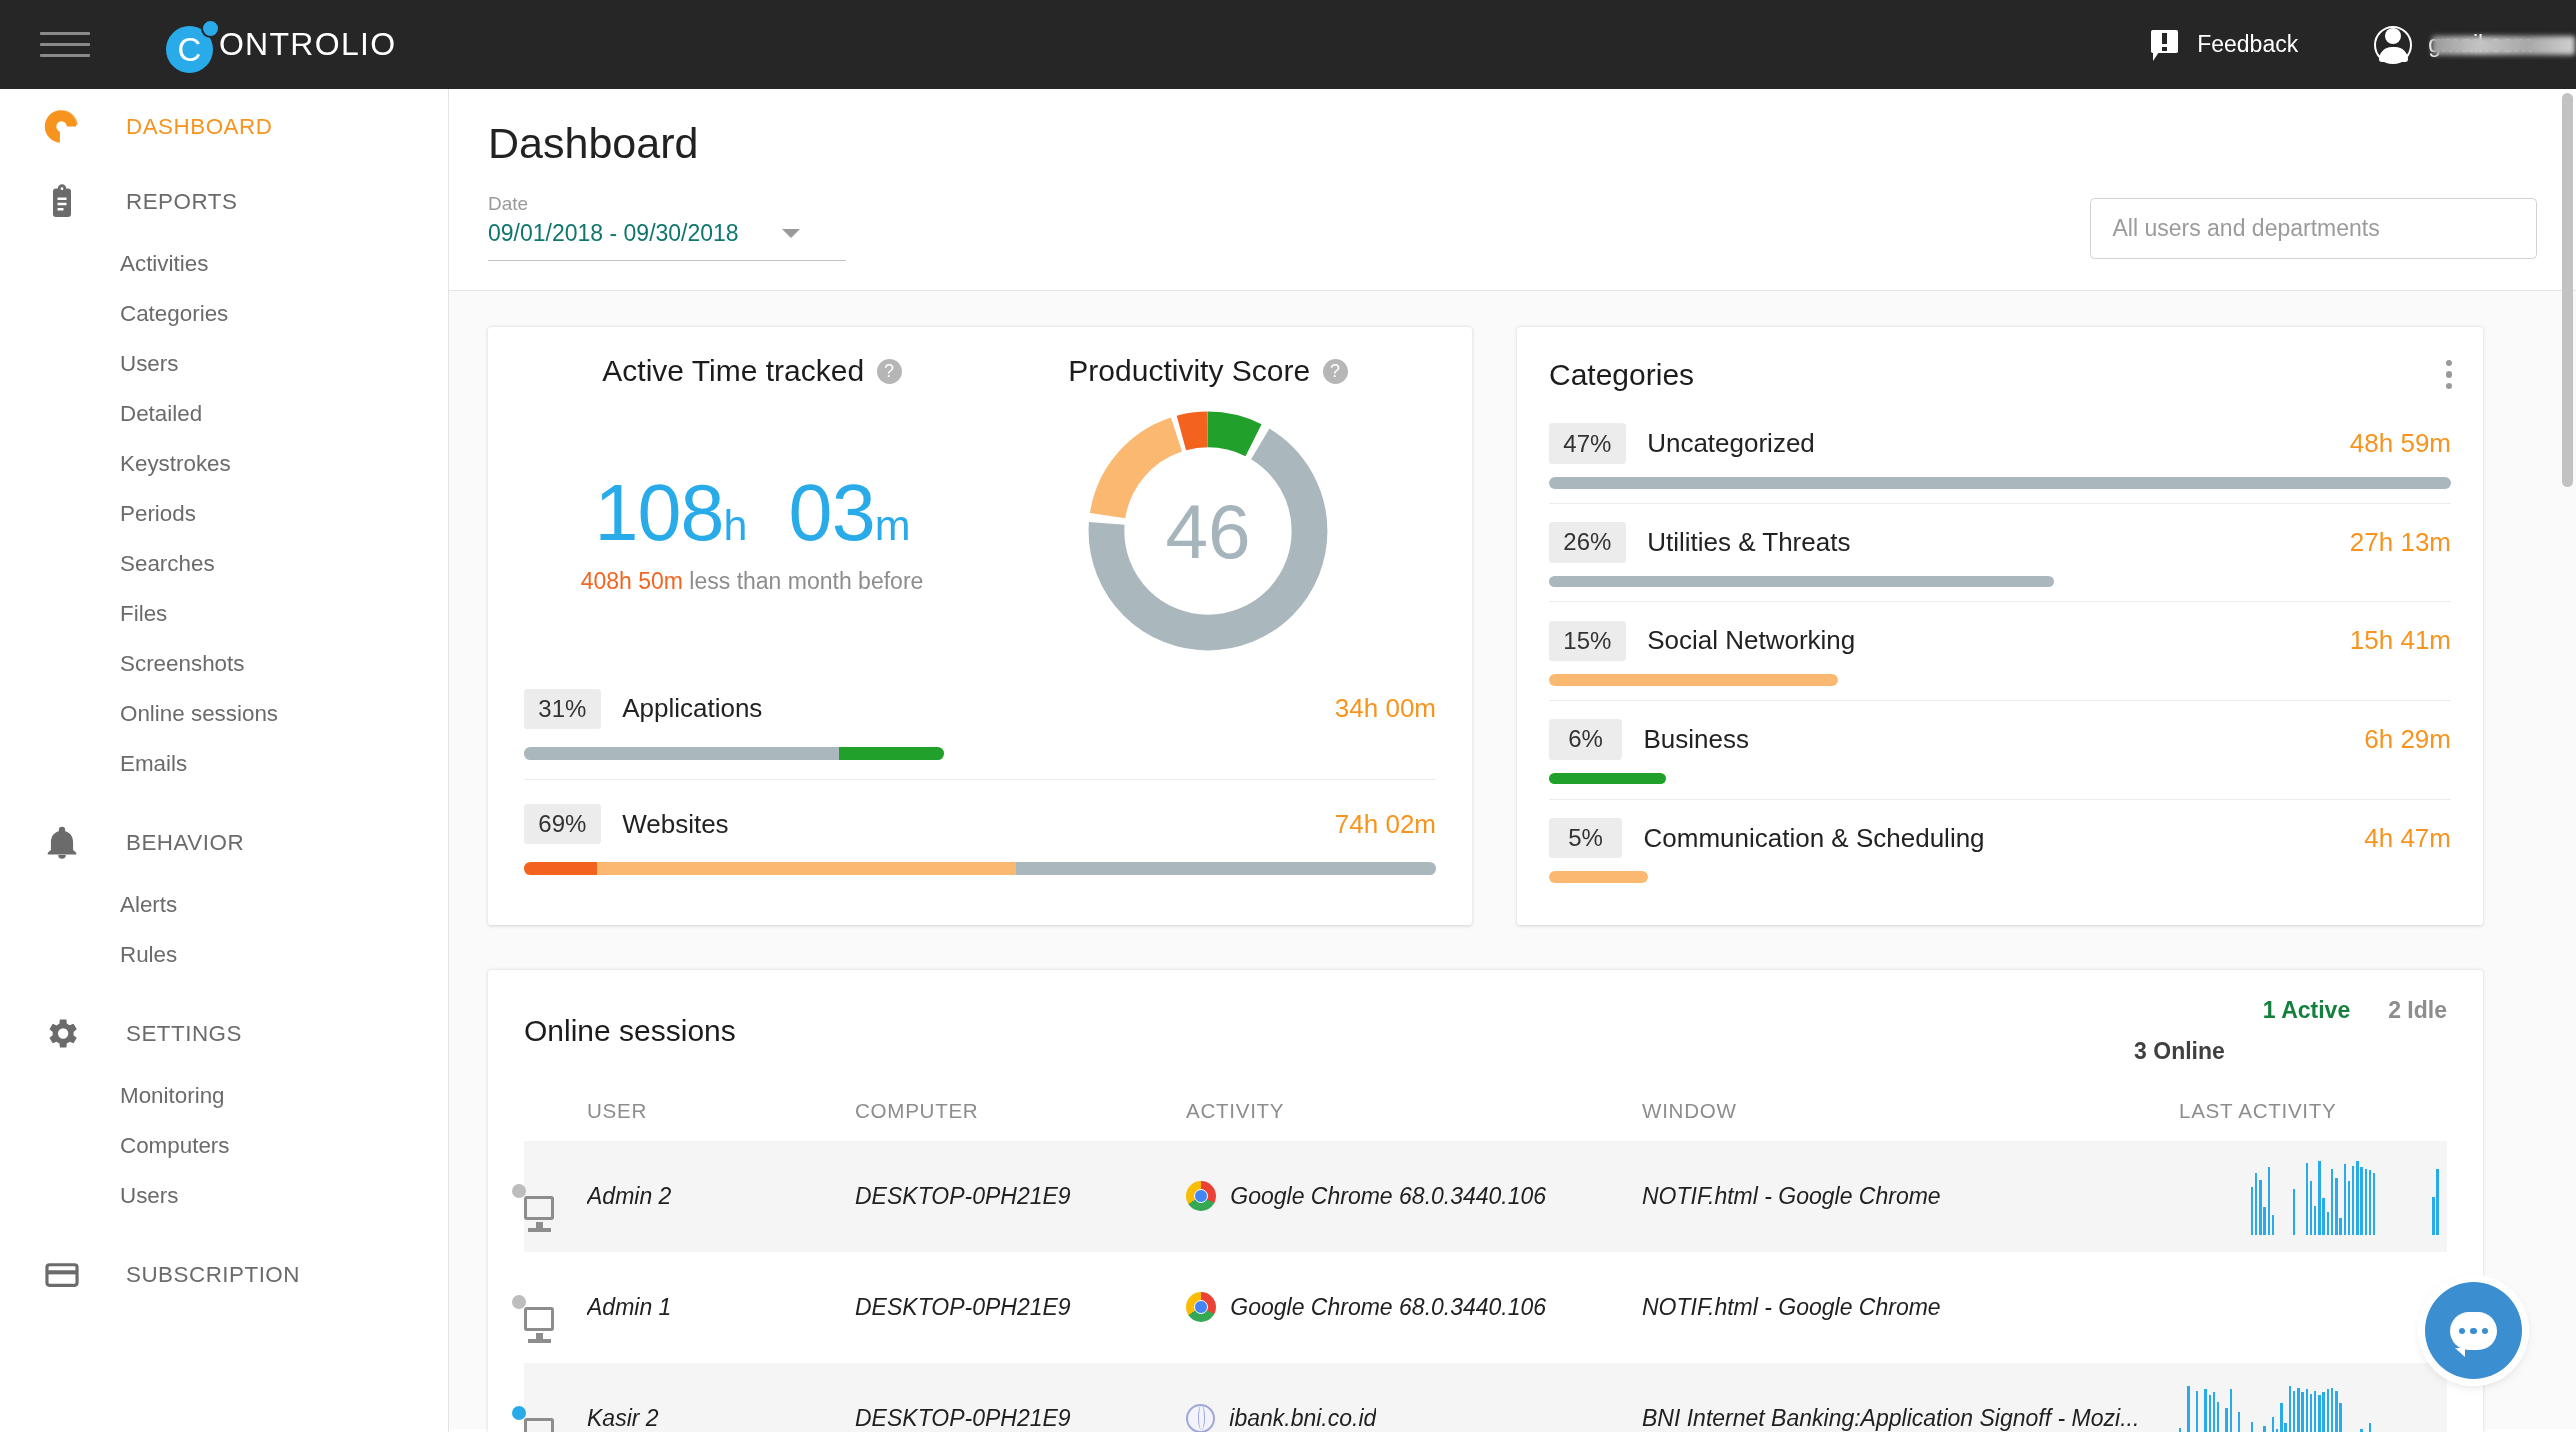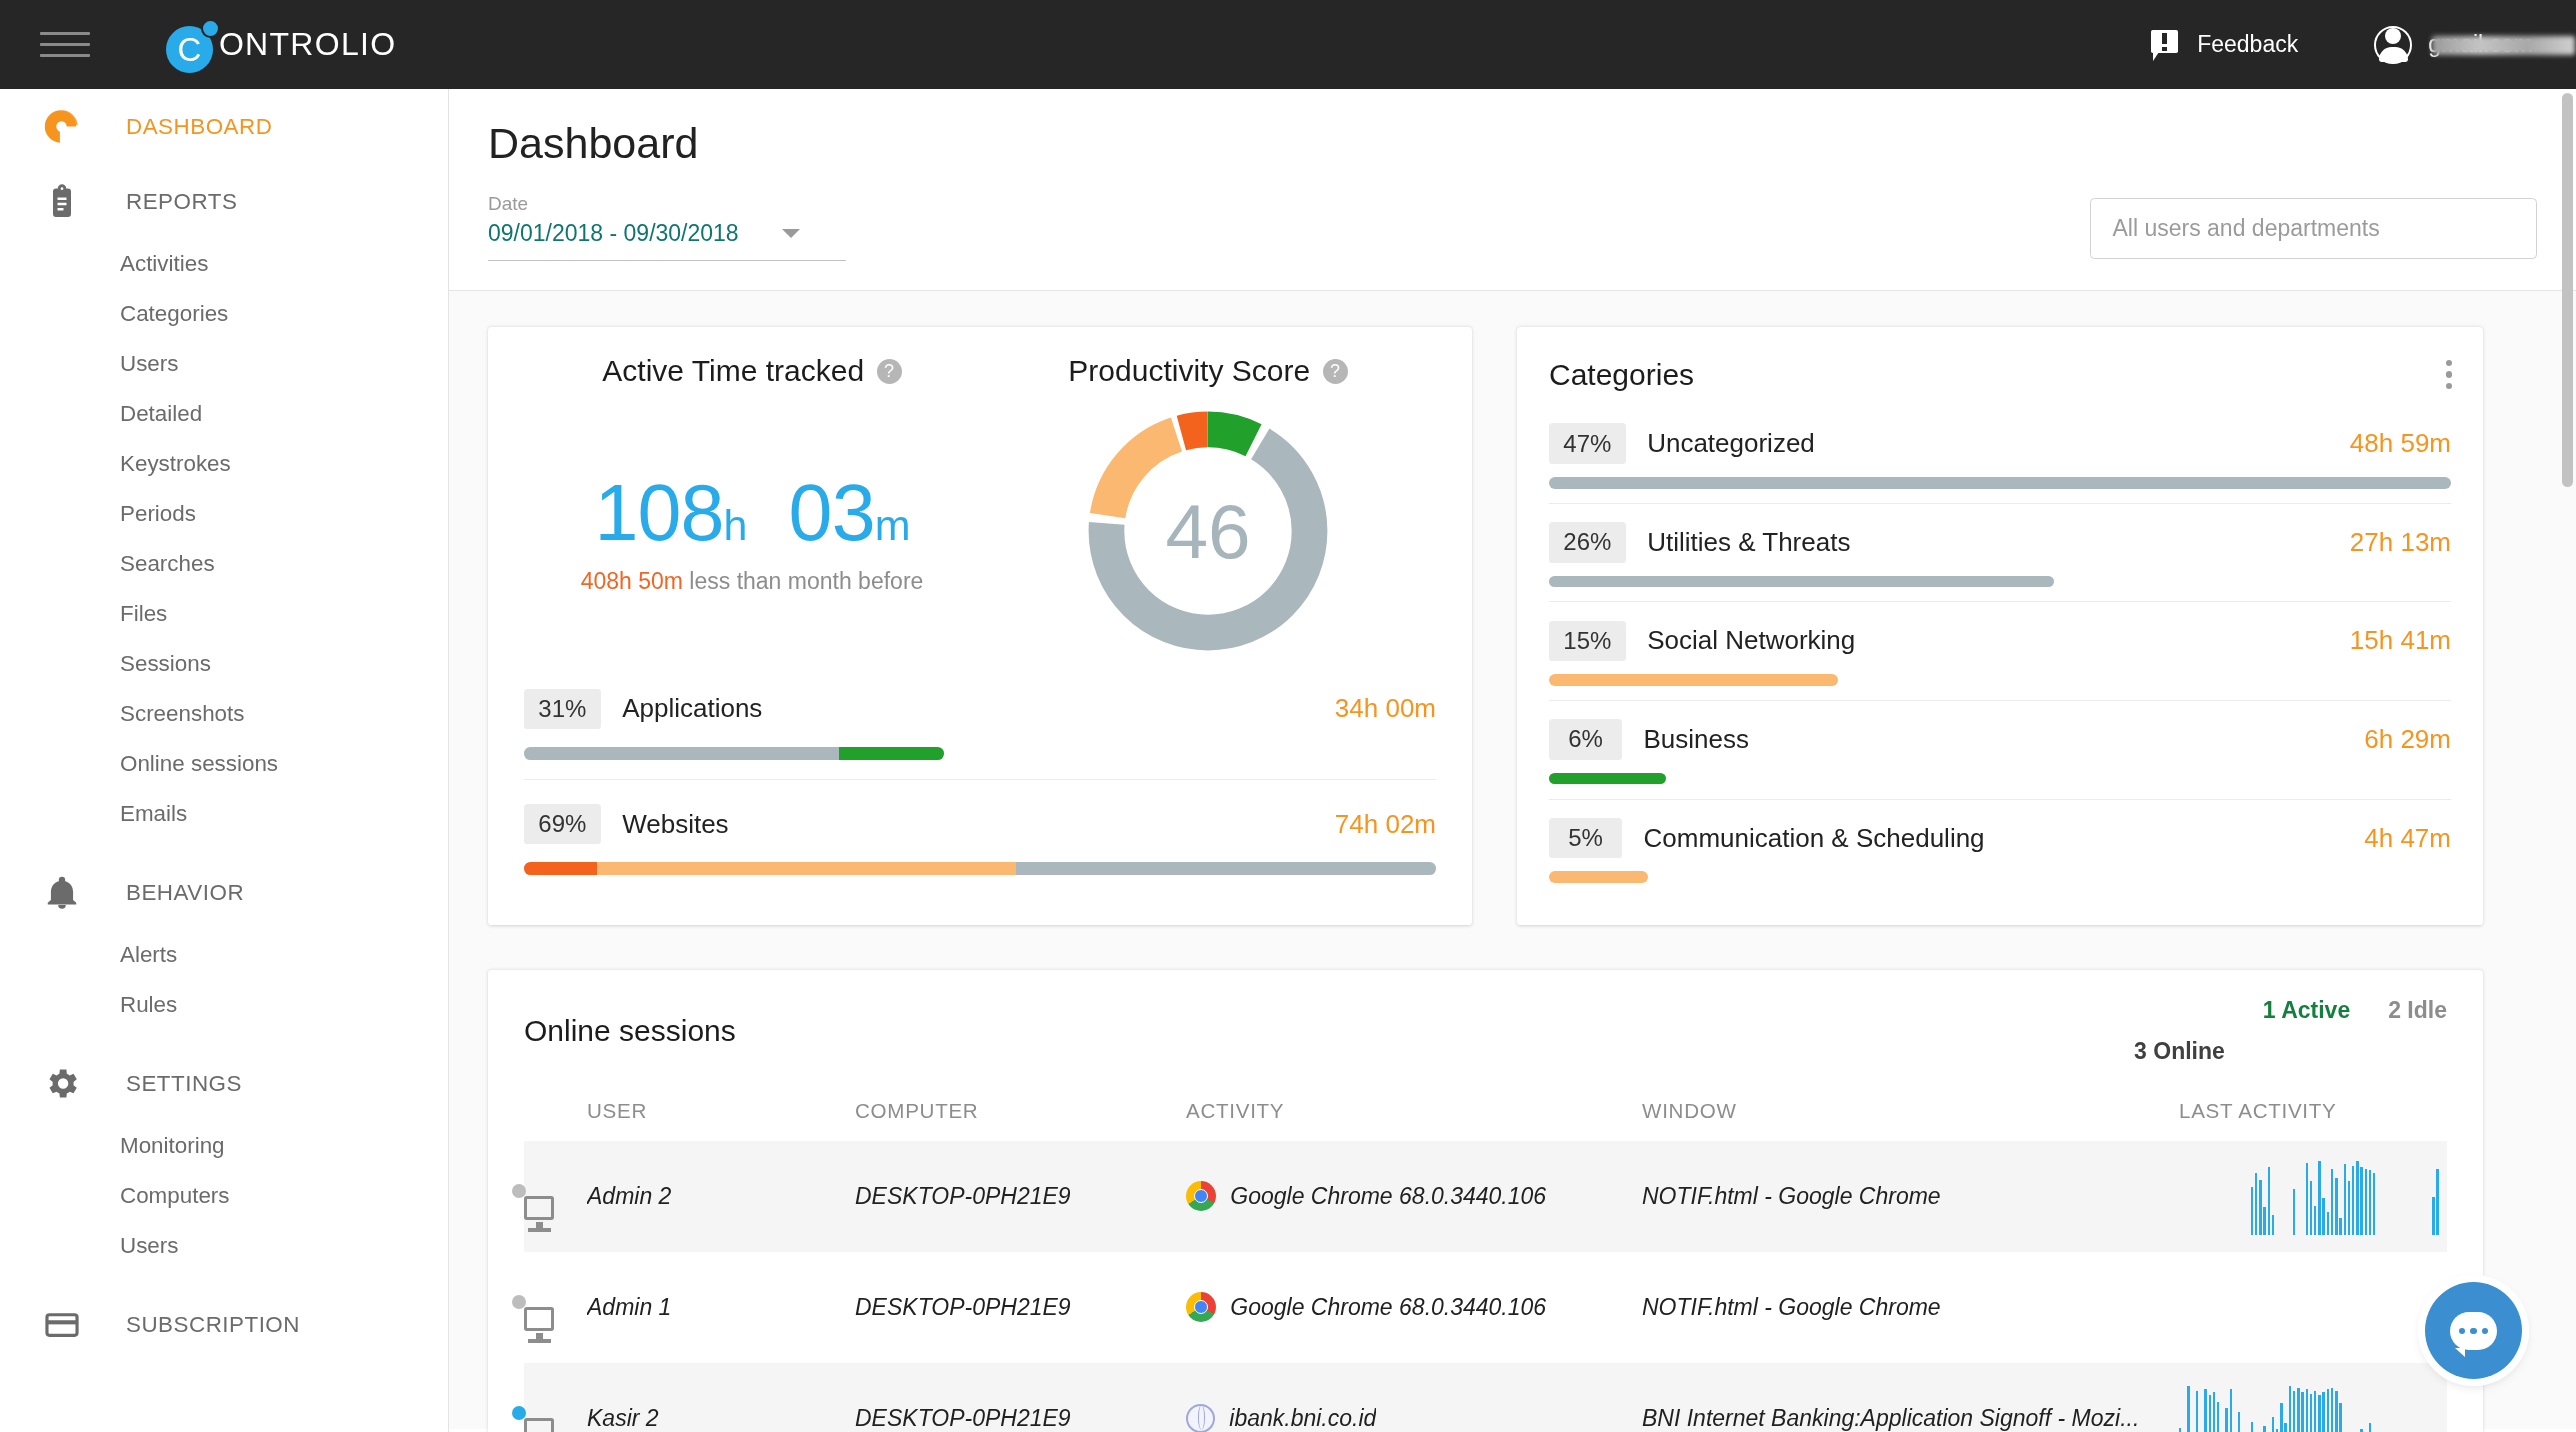--- a/index.html
+++ b/index.html
@@ -229,21 +229,20 @@
       <span class="nav-group-label">REPORTS</span>
     </div>
     <a class="nav-sub">Activities</a>
     <a class="nav-sub">Categories</a>
     <a class="nav-sub">Users</a>
     <a class="nav-sub">Detailed</a>
     <a class="nav-sub">Keystrokes</a>
     <a class="nav-sub">Periods</a>
     <a class="nav-sub">Searches</a>
     <a class="nav-sub">Files</a>
-    <a class="nav-sub">Sessions</a>
     <a class="nav-sub">Screenshots</a>
     <a class="nav-sub">Online sessions</a>
     <a class="nav-sub">Emails</a>
 
     <div class="sp8"></div>
     <div class="nav-group-head">
       <span class="nav-ico">
         <svg width="38" height="38" viewBox="0 0 24 24">
             <path fill="#6b6b6b" d="M12 22a2.4 2.4 0 0 0 2.4-2.4H9.6A2.4 2.4 0 0 0 12 22zm7-5.6v-5.2c0-3.3-1.9-6-5-6.7V3.8a2 2 0 1 0-4 0v.7c-3.1.7-5 3.4-5 6.7v5.2L3 18.2v1h18v-1z"></path>
           </svg>

